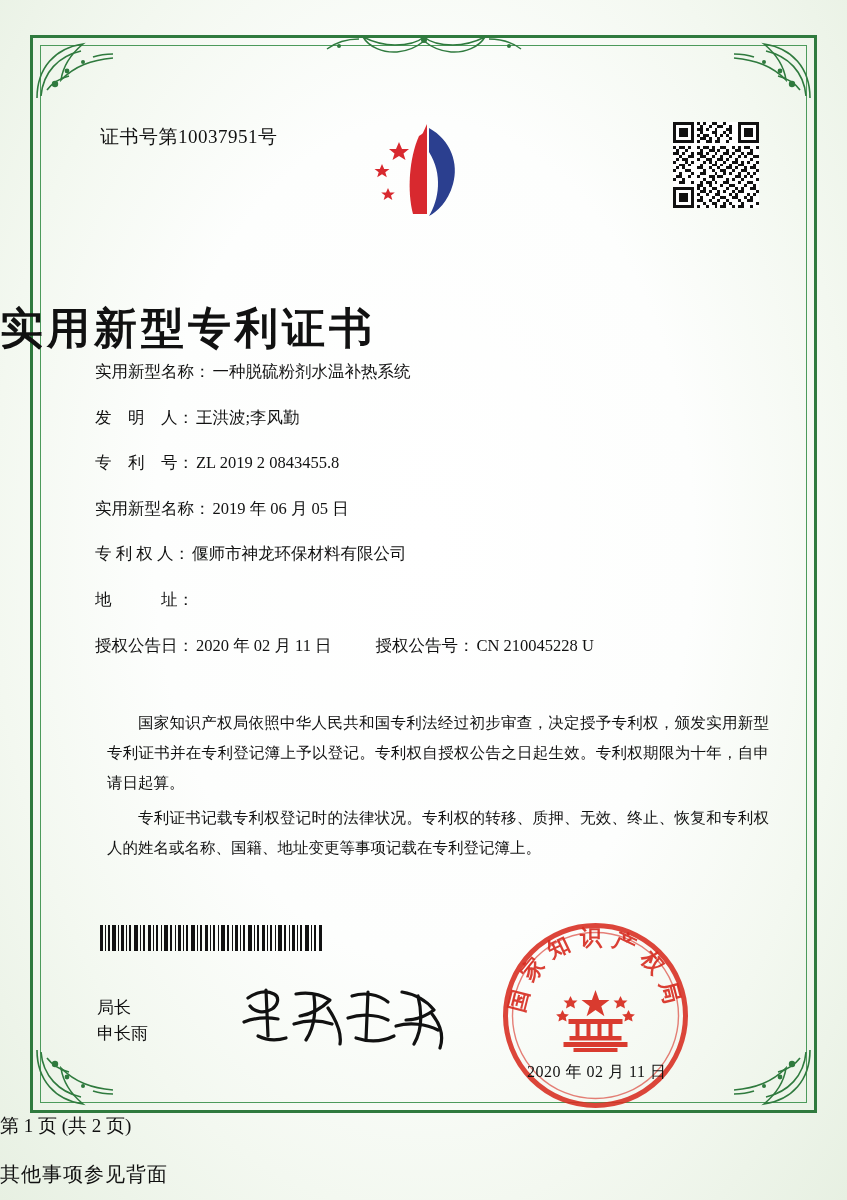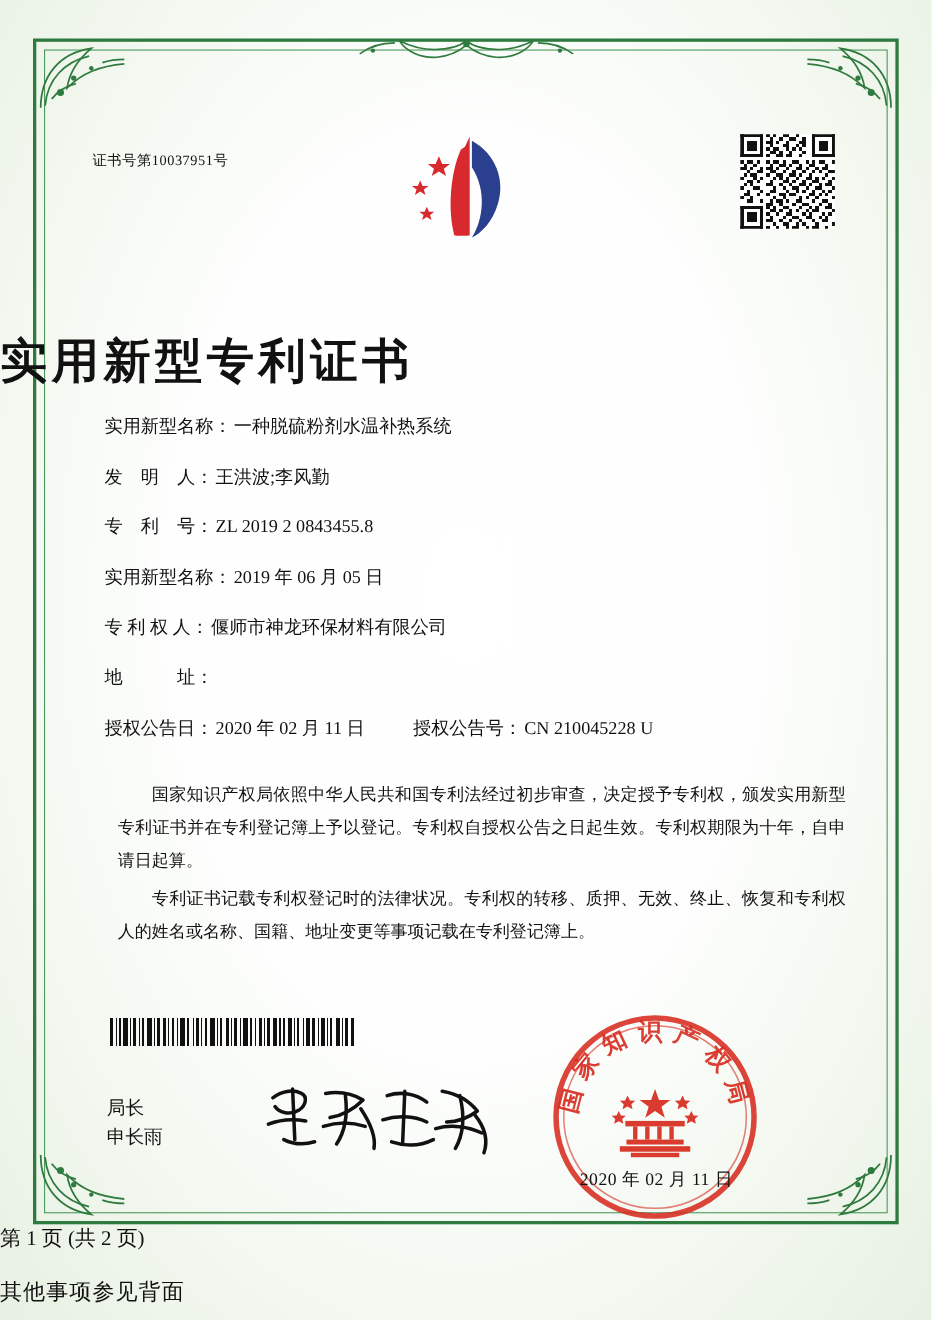--- a/index.html
+++ b/index.html
@@ -65,27 +65,26 @@
     transform: translateX(-50%);
     width: 250px;
     height: 34px;
     color: #2f7a3e;
   }
   .top-ornament svg { display:block; width:100%; height:100%; }
 
   
   .cert-number {
     position: absolute;
-    left: 84px;
+    left: 100px;
     top: 124px;
-    font-size: 13px;
+    font-size: 19px;
     letter-spacing: 0.5px;
     color: #111;
     white-space: nowrap;
-    margin-top: 13px;
   }
 
   .logo {
     position: absolute;
     left: 365px;
     top: 118px;
     width: 120px;
     height: 108px;
   }
   .logo svg { display:block; width:100%; height:100%; }
@@ -118,21 +117,20 @@
     top: 360px;
     width: 660px;
   }
   .field-row {
     display: flex;
     align-items: center;
     margin-bottom: 22.5px;
     font-size: 16.5px;
     color: #111;
     line-height: 1.4;
-    margin-top: 16px;
   }
   .field-label {
     white-space: pre;
     flex: 0 0 auto;
   }
   .field-value {
     flex: 1 1 auto;
     padding-left: 2px;
     word-break: break-all;
   }

